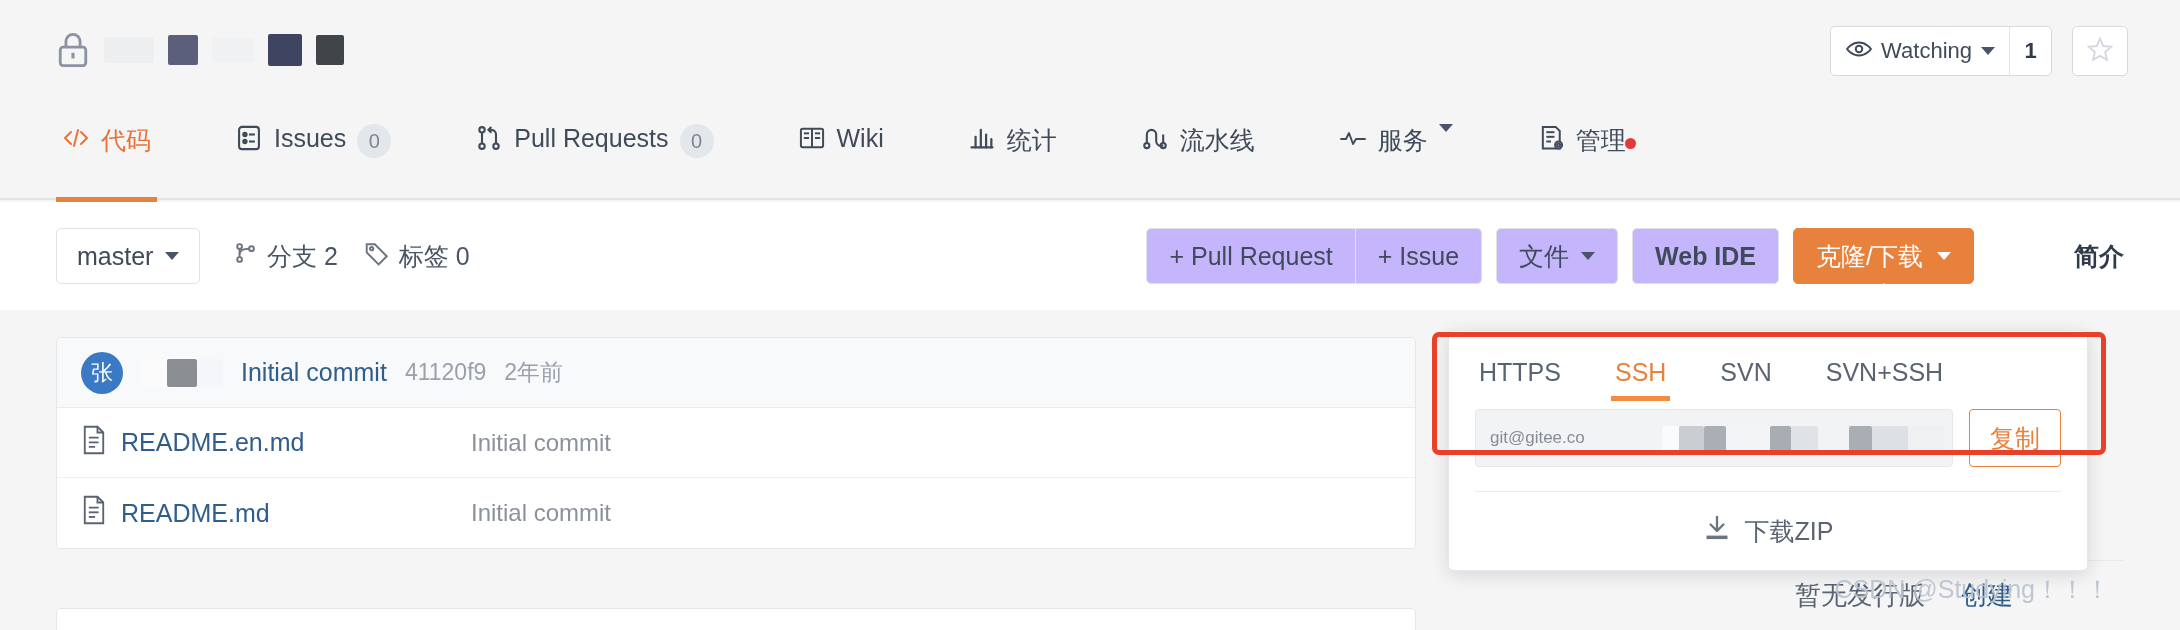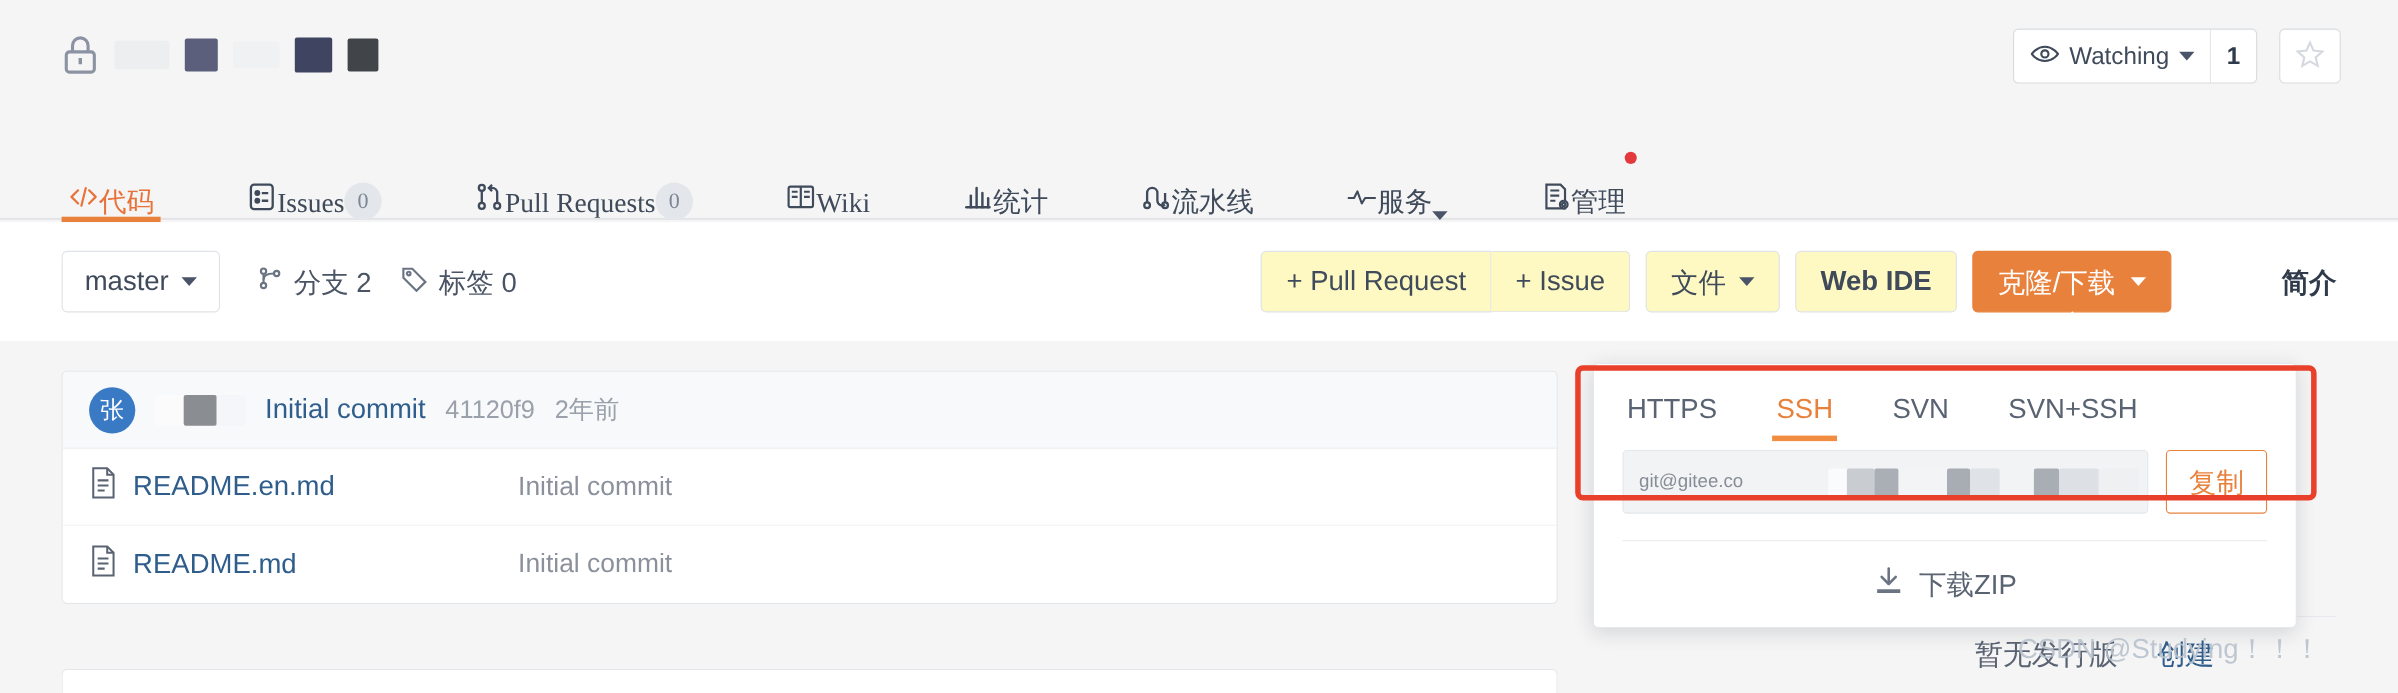--- a/index.html
+++ b/index.html
@@ -64,23 +64,23 @@
   }
   .caret-white { border-top-color: #fff; }
 
   
   .nav {
     position: absolute; left: 0; top: 124px; width: 2180px; height: 76px;
     border-bottom: 2px solid #e3e5e8;
   }
   .nav-inner { position: absolute; left: 56px; top: 0; display: flex; height: 76px; }
   .nav-item {
-    display: flex; align-items: flex-end; 
+    display: flex; align-items: flex-start; gap: 11px;
     height: 76px; padding: 0 6px; margin-right: 72px;
-    font-size: 25px; color: #3f4a5a; position: relative; white-space: nowrap; font-family: Liberation Serif, serif;
+    font-size: 25px; color: #3f4a5a; position: relative; white-space: nowrap;
   }
   .nav-item.active { color: #e8733a; }
   .nav-item.active .nav-underline {
     position: absolute; left: 0; right: 0; bottom: -2px; height: 5px;
     background: #e8813c;
   }
   .nav-badge {
     display: inline-flex; align-items: center; justify-content: center;
     min-width: 34px; height: 34px; padding: 0 10px;
     border-radius: 17px; background: #e3e6ea;
@@ -112,21 +112,21 @@
   .meta-link { display: flex; align-items: center; gap: 9px; white-space: nowrap; }
   .meta-icon { width: 26px; height: 26px; }
 
   .actions {
     position: absolute; right: 206px; top: 26px;
     display: flex; align-items: stretch; height: 56px;
   }
   .btn {
     display: flex; align-items: center; justify-content: center;
     padding: 0 22px; font-size: 25px; color: #3f4a5a;
-    border: 1px solid #dfe2e6; background: #fef9c3; white-space: nowrap;
+    border: 1px solid #dfe2e6; background: #c4b5fd; white-space: nowrap;
   }
   .btn-group-l { border-radius: 5px 0 0 5px; }
   .btn-group-r { border-radius: 0 5px 5px 0; border-left: none; }
   .btn-solo { border-radius: 5px; margin-left: 14px; }
   .btn-webide { font-weight: bold; }
   .btn-clone {
     background: #e8813c; border-color: #e8813c; color: #fff;
     border-radius: 5px; margin-left: 14px; gap: 14px;
     position: relative;
   }

